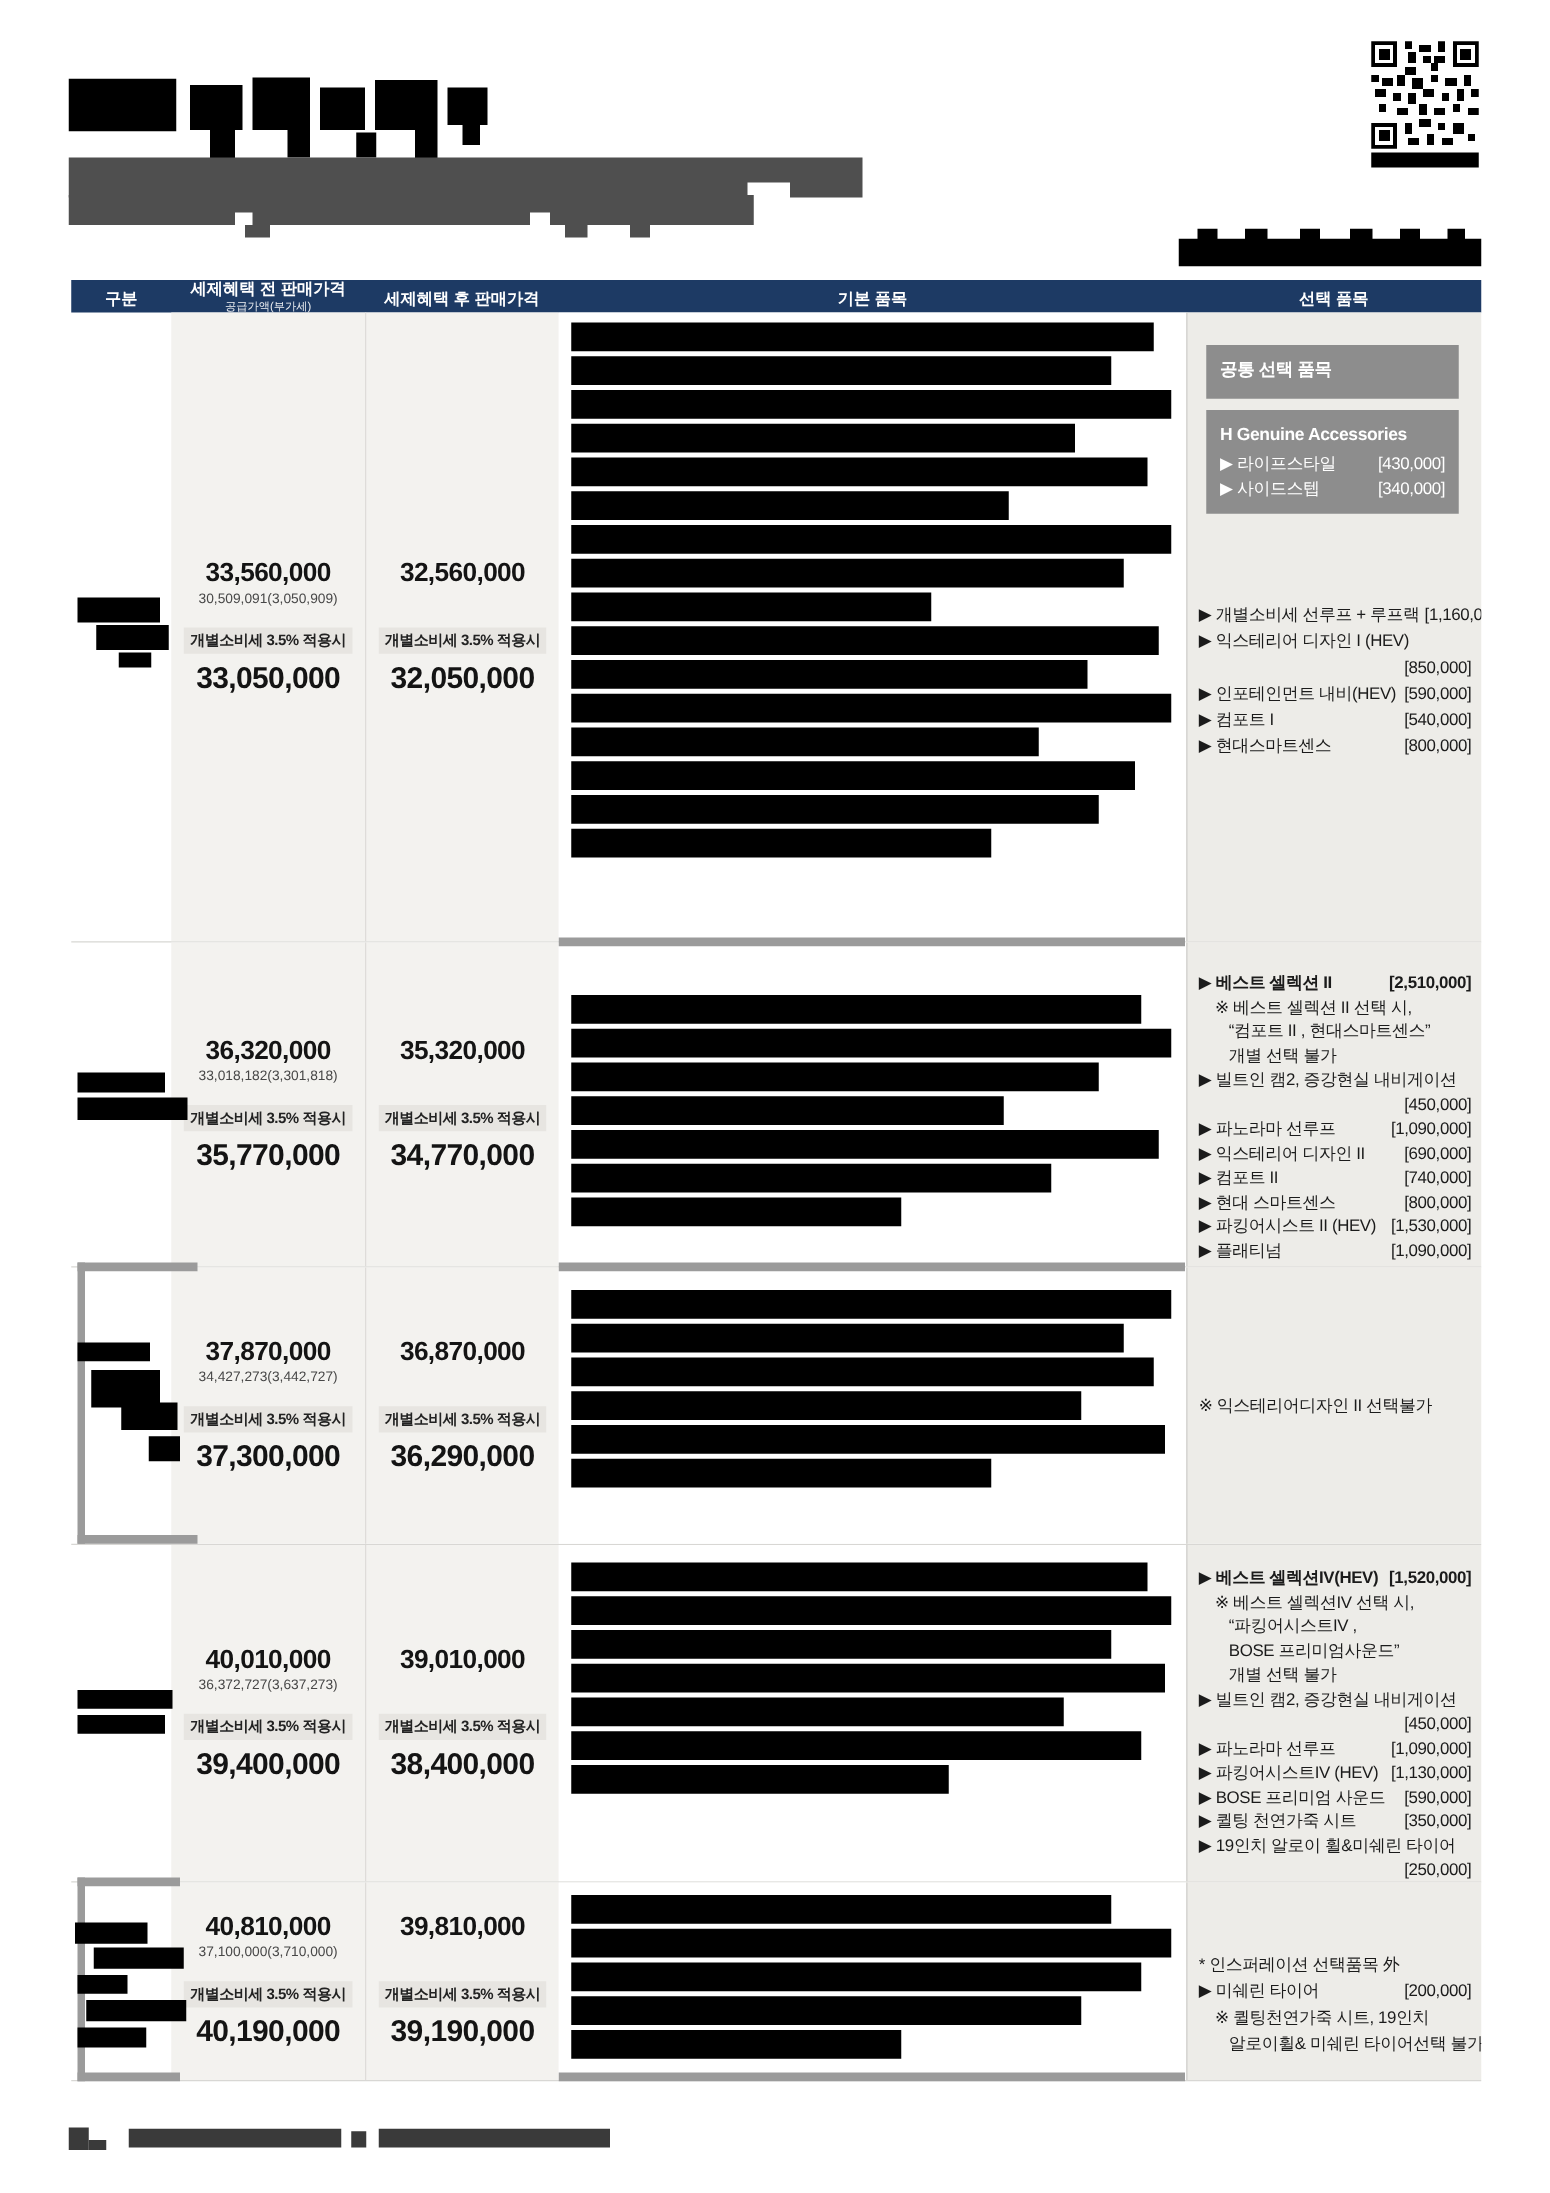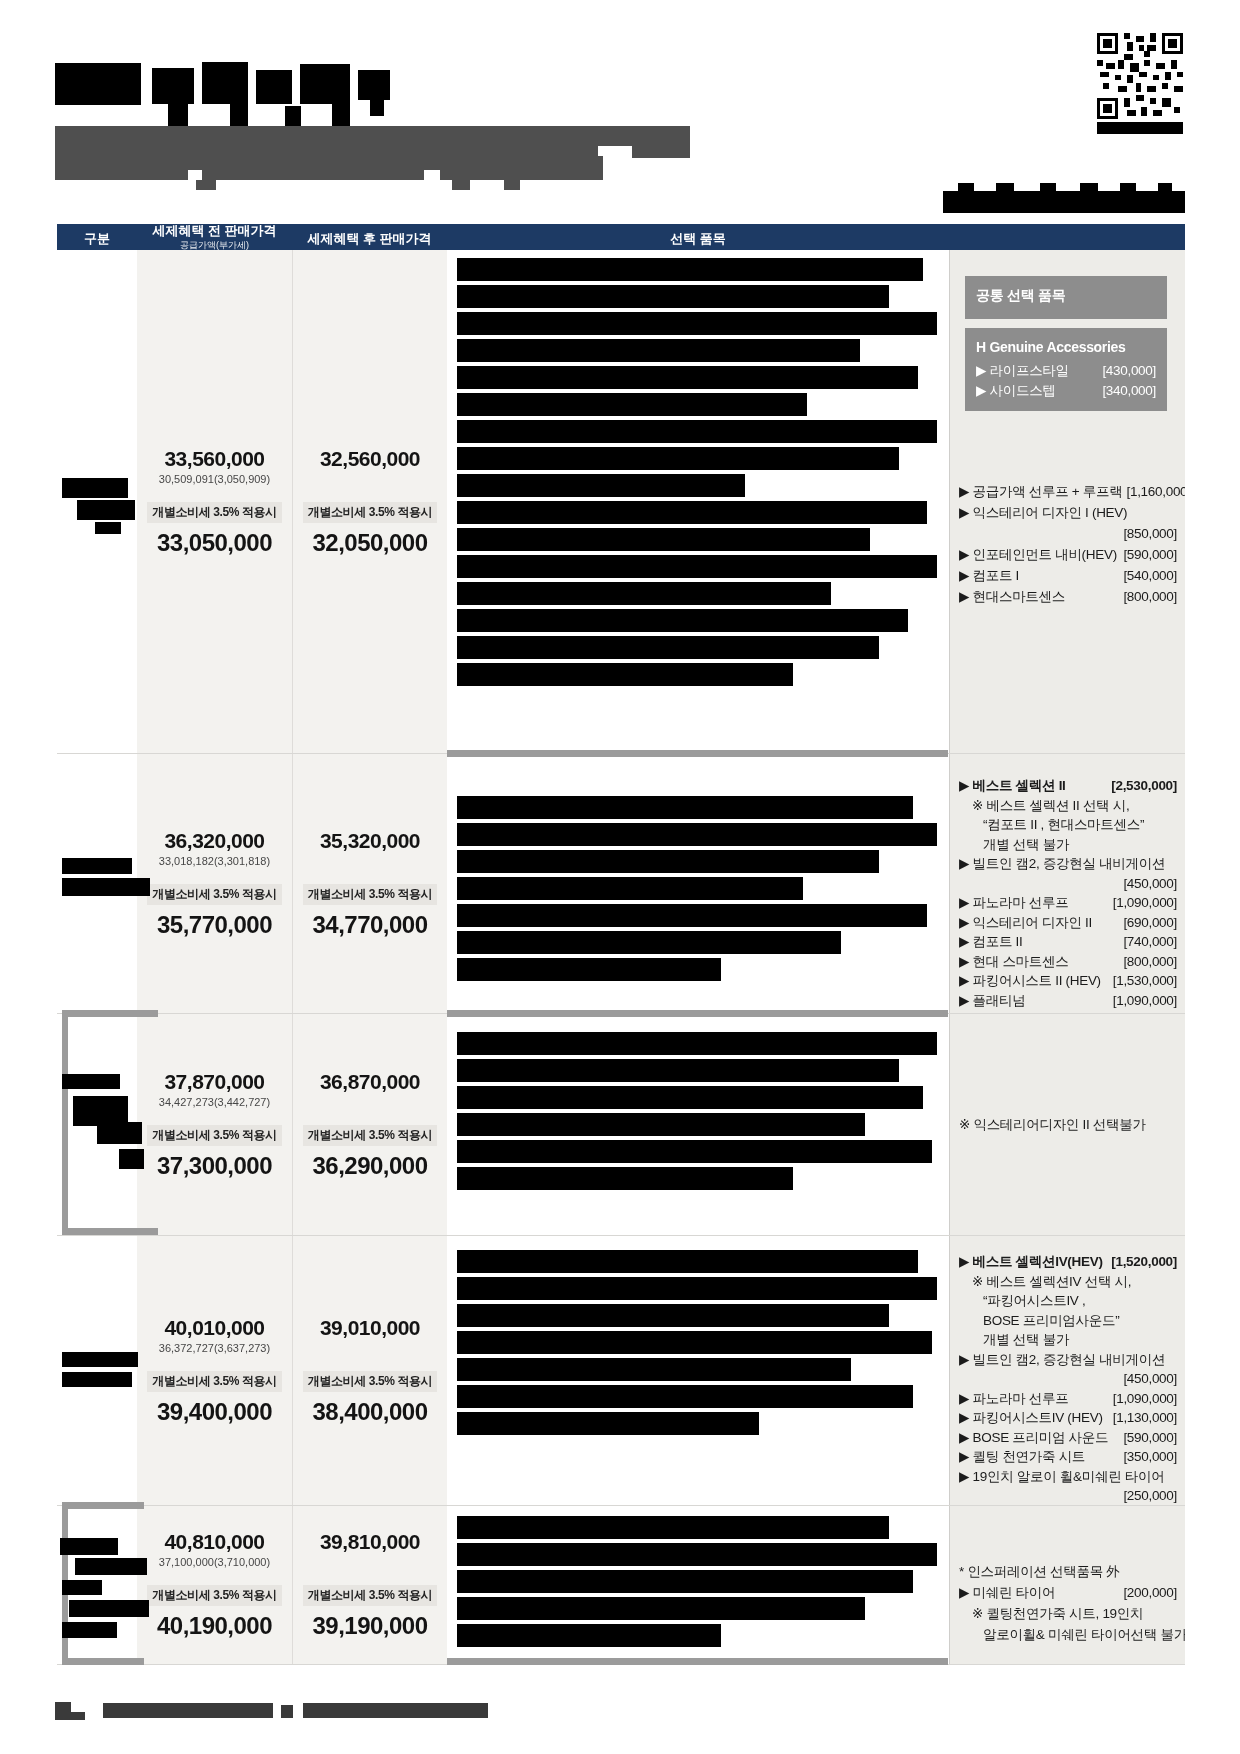--- a/index.html
+++ b/index.html
@@ -160,20 +160,23 @@
           <span>구분</span>
         </div>
       <div class="th">
         <span>세제혜택 전 판매가격</span>
         <span class="sub">공급가액(부가세)</span>
       </div>
       <div class="th">
           <span>세제혜택 후 판매가격</span>
         </div>
       <div class="th">
+          <span>기본 품목</span>
+        </div>
+      <div class="th">
           <span>선택 품목</span>
         </div>
     </div>
 
     <div class="trow r1">
       <div class="cell c-group"></div>
       <div class="cell c-p1">
         <div class="pricebox">
           <div class="p-main">33,560,000</div>
           <div class="p-sub">30,509,091(3,050,909)</div>
@@ -224,21 +227,21 @@
                   <span class="p">[430,000]</span>
                 </div>
                 <div class="opt-line">
                   <span class="t">▶ 사이드스텝</span>
                   <span class="p">[340,000]</span>
                 </div>
               </div>
           </div>
           <div class="optlist1">
               <div class="opt-line">
-                <span class="t">▶ 공급가액 선루프 + 루프랙</span>
+                <span class="t">▶ 개별소비세 선루프 + 루프랙</span>
                 <span class="p">[1,160,000]</span>
               </div>
               <div class="opt-line">
                 <span class="t">▶ 익스테리어 디자인 I (HEV)</span>
               </div>
               <div class="opt-line">
                 <span class="p">[850,000]</span>
               </div>
               <div class="opt-line">
                 <span class="t">▶ 인포테인먼트 내비(HEV)</span>
@@ -286,21 +289,21 @@
           <i style="width:98%"></i>
             <i style="width:80%"></i>
             <i style="width:55%"></i>
         </div>
       </div>
       <div class="cell c-opt">
         <div class="optbox o2">
           <div>
               <div class="opt-line b">
                 <span class="t">▶ 베스트 셀렉션 II</span>
-                <span class="p">[2,530,000]</span>
+                <span class="p">[2,510,000]</span>
               </div>
               <div class="opt-line i1">
                 <span class="t">※ 베스트 셀렉션 II 선택 시,</span>
               </div>
               <div class="opt-line i2">
                 <span class="t">“컴포트 II , 현대스마트센스”</span>
               </div>
               <div class="opt-line i2">
                 <span class="t">개별 선택 불가</span>
               </div>

